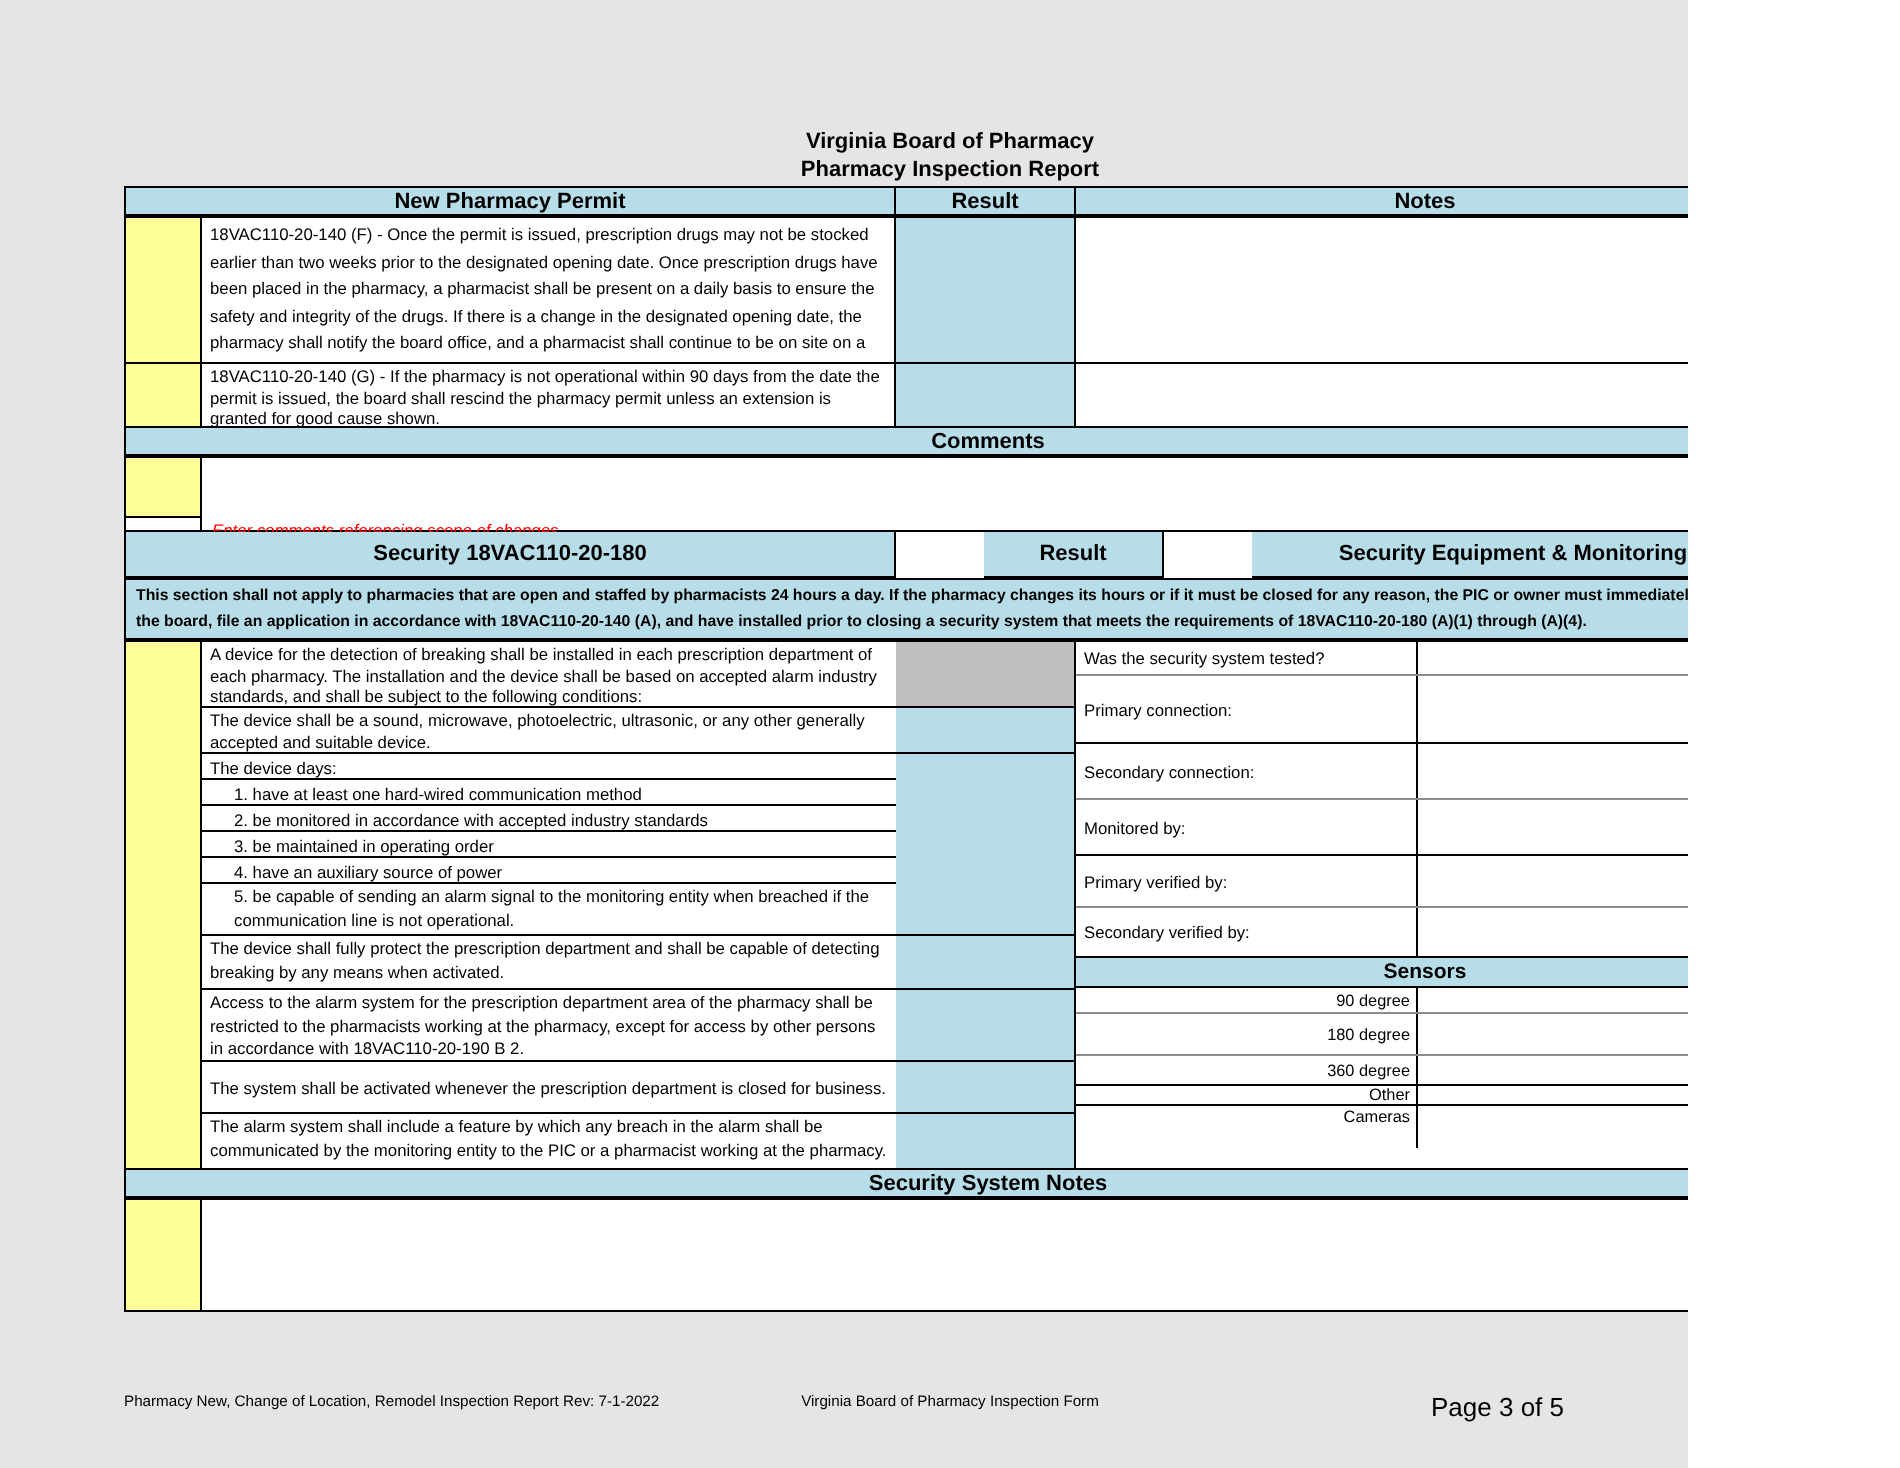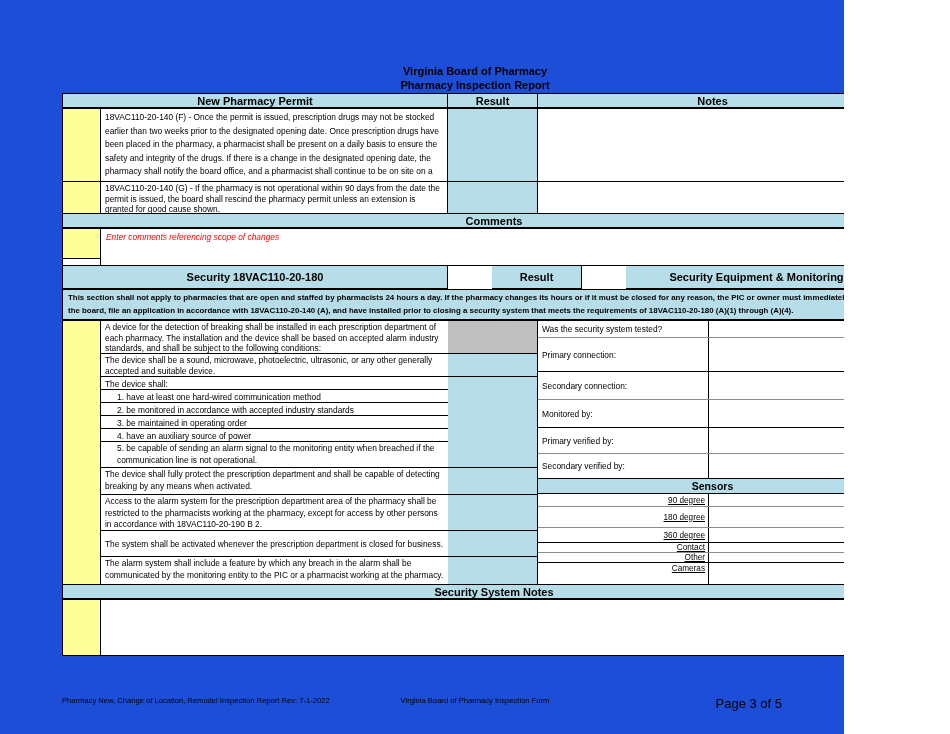--- a/index.html
+++ b/index.html
@@ -1,17 +1,17 @@
 <!DOCTYPE html>
 <html><head>
 <meta charset="utf-8">
 <style>
   * { margin:0; padding:0; box-sizing:border-box; }
   html,body { width:950px; height:734px; background:#ffffff; font-family:"Liberation Sans", sans-serif; color:#000; }
-  .sheet { position:relative; width:844px; height:734px; background:#1d4ed8; overflow:hidden; }
+  .sheet { position:relative; width:844px; height:734px; background:#e5e5e5; overflow:hidden; }
 
   .doc-title { position:absolute; top:64px; left:62px; width:826px; text-align:center;
                font-weight:bold; font-size:11px; line-height:14px; }
 
   .tbl { position:absolute; left:62px; top:93px; width:826px; border:1.5px solid #000; background:#fff; }
 
   .row { display:flex; width:100%; }
   .cell { border-right:1px solid #000; border-bottom:1px solid #000; overflow:hidden; }
   .last { border-right:none; }
 
@@ -43,21 +43,21 @@
   .item  { padding-left:16px; display:flex; align-items:center; }
   .item2 { padding-left:16px; }
 
   .eq-row { display:flex; border-bottom:1px solid #000; }
   .eq-row:last-child { border-bottom:none; }
   .eq-label { width:171px; border-right:1.5px solid #000; font-size:8.4px;
               display:flex; align-items:center; padding-left:4px; background:#fff; }
   .eq-value { flex:1; background:#fff; }
   .bd-gray { border-bottom-color:#8c8c8c; }
 
-  .sensor-label { justify-content:flex-end; padding-right:3px; padding-left:16px; font-size:8.2px;text-decoration:underline; }
+  .sensor-label { justify-content:flex-end; padding-right:3px; padding-left:16px; font-size:8.2px; }
 
   .thickb { border-bottom:1.5px solid #000; }
   .thickt { border-top:1.5px solid #000; }
   .vthick { border-right:1.5px solid #000; }
 
   .centered-off { padding-left:38px; }
 
   .footer-left   { position:absolute; top:696px; left:62px;  font-size:7.6px; }
   .footer-center { position:absolute; top:696px; left:62px; width:826px; text-align:center; font-size:7.6px; }
   .footer-right  { position:absolute; top:696px; right:62px; font-size:13px; }
@@ -95,21 +95,21 @@
     </div>
 
     <div class="row thickb" style="height:15px;">
       <div class="cell blue hdr last centered-off" style="width:100%;">Comments</div>
     </div>
 
     <div class="row" style="height:36px;">
       <div class="c1" style="border-right:1px solid #000;">
         <div class="yellow" style="height:30px; border-bottom:1px solid #000;"></div>
       </div>
-      <div class="last" style="flex:1;">
+      <div class="last" style="flex:1;margin-top:28px;">
         <div class="comment-red">Enter comments referencing scope of changes</div>
       </div>
     </div>
 
     <div class="row thickt thickb" style="height:25px;gap:44px;">
       <div class="cell c12 blue hdr">Security 18VAC110-20-180</div>
       <div class="cell c3 blue hdr">Result</div>
       <div class="cell c4 blue hdr last">Security Equipment &amp; Monitoring</div>
     </div>
 
@@ -117,21 +117,21 @@
       <div class="cell blue intro last" style="width:100%;">This section shall not apply to pharmacies that are open and staffed by pharmacists 24 hours a day. If the pharmacy changes its hours or if it must be closed for any reason, the PIC or owner must immediately notify the board, file an application in accordance with 18VAC110-20-140 (A), and have installed prior to closing a security system that meets the requirements of 18VAC110-20-180 (A)(1) through (A)(4).</div>
     </div>
 
     <div class="row" style="height:263px;">
 
       <div class="c1 yellow vthick"></div>
 
       <div class="c2 stack">
         <div class="srow txt lh105" style="height:33px;">A device for the detection of breaking shall be installed in each prescription department of each pharmacy. The installation and the device shall be based on accepted alarm industry standards, and shall be subject to the following conditions:</div>
         <div class="srow txt lh105" style="height:23px;">The device shall be a sound, microwave, photoelectric, ultrasonic, or any other generally accepted and suitable device.</div>
-        <div class="srow txt" style="height:13px;">The device shall:</div>
+        <div class="srow txt" style="height:13px;">The device days:</div>
         <div class="srow txt item" style="height:13px;">1.  have at least one hard-wired communication method</div>
         <div class="srow txt item" style="height:13px;">2.  be monitored in accordance with accepted industry standards</div>
         <div class="srow txt item" style="height:13px;">3.  be maintained in operating order</div>
         <div class="srow txt item" style="height:13px;">4.  have an auxiliary source of power</div>
         <div class="srow txt item2 lh115" style="height:26px;">5.  be capable of sending an alarm signal to the monitoring entity when breached if the communication line is not operational.</div>
         <div class="srow txt lh115" style="height:27px;">The device shall fully protect the prescription department and shall be capable of detecting breaking by any means when activated.</div>
         <div class="srow txt lh115" style="height:36px;">Access to the alarm system for the prescription department area of the pharmacy shall be restricted to the pharmacists working at the pharmacy, except for access by other persons in accordance with 18VAC110-20-190 B 2.</div>
         <div class="srow txt" style="height:26px; display:flex; align-items:center;">The system shall be activated whenever the prescription department is closed for business.</div>
         <div class="srow txt lh115" style="height:27px;">The alarm system shall include a feature by which any breach in the alarm shall be communicated by the monitoring entity to the PIC or a pharmacist working at the pharmacy.</div>
       </div>
@@ -179,24 +179,20 @@
           <div class="eq-value"></div>
         </div>
         <div class="eq-row bd-gray" style="height:21px;">
           <div class="eq-label sensor-label">180 degree</div>
           <div class="eq-value"></div>
         </div>
         <div class="eq-row" style="height:15px;">
           <div class="eq-label sensor-label">360 degree</div>
           <div class="eq-value"></div>
         </div>
-        <div class="eq-row bd-gray" style="height:10px;">
-          <div class="eq-label sensor-label">Contact</div>
-          <div class="eq-value"></div>
-        </div>
         <div class="eq-row" style="height:10px;">
           <div class="eq-label sensor-label">Other</div>
           <div class="eq-value"></div>
         </div>
         <div class="eq-row" style="height:21px;">
           <div class="eq-label sensor-label" style="align-items:flex-start; padding-top:1px;">Cameras</div>
           <div class="eq-value"></div>
         </div>
       </div>
     </div>

